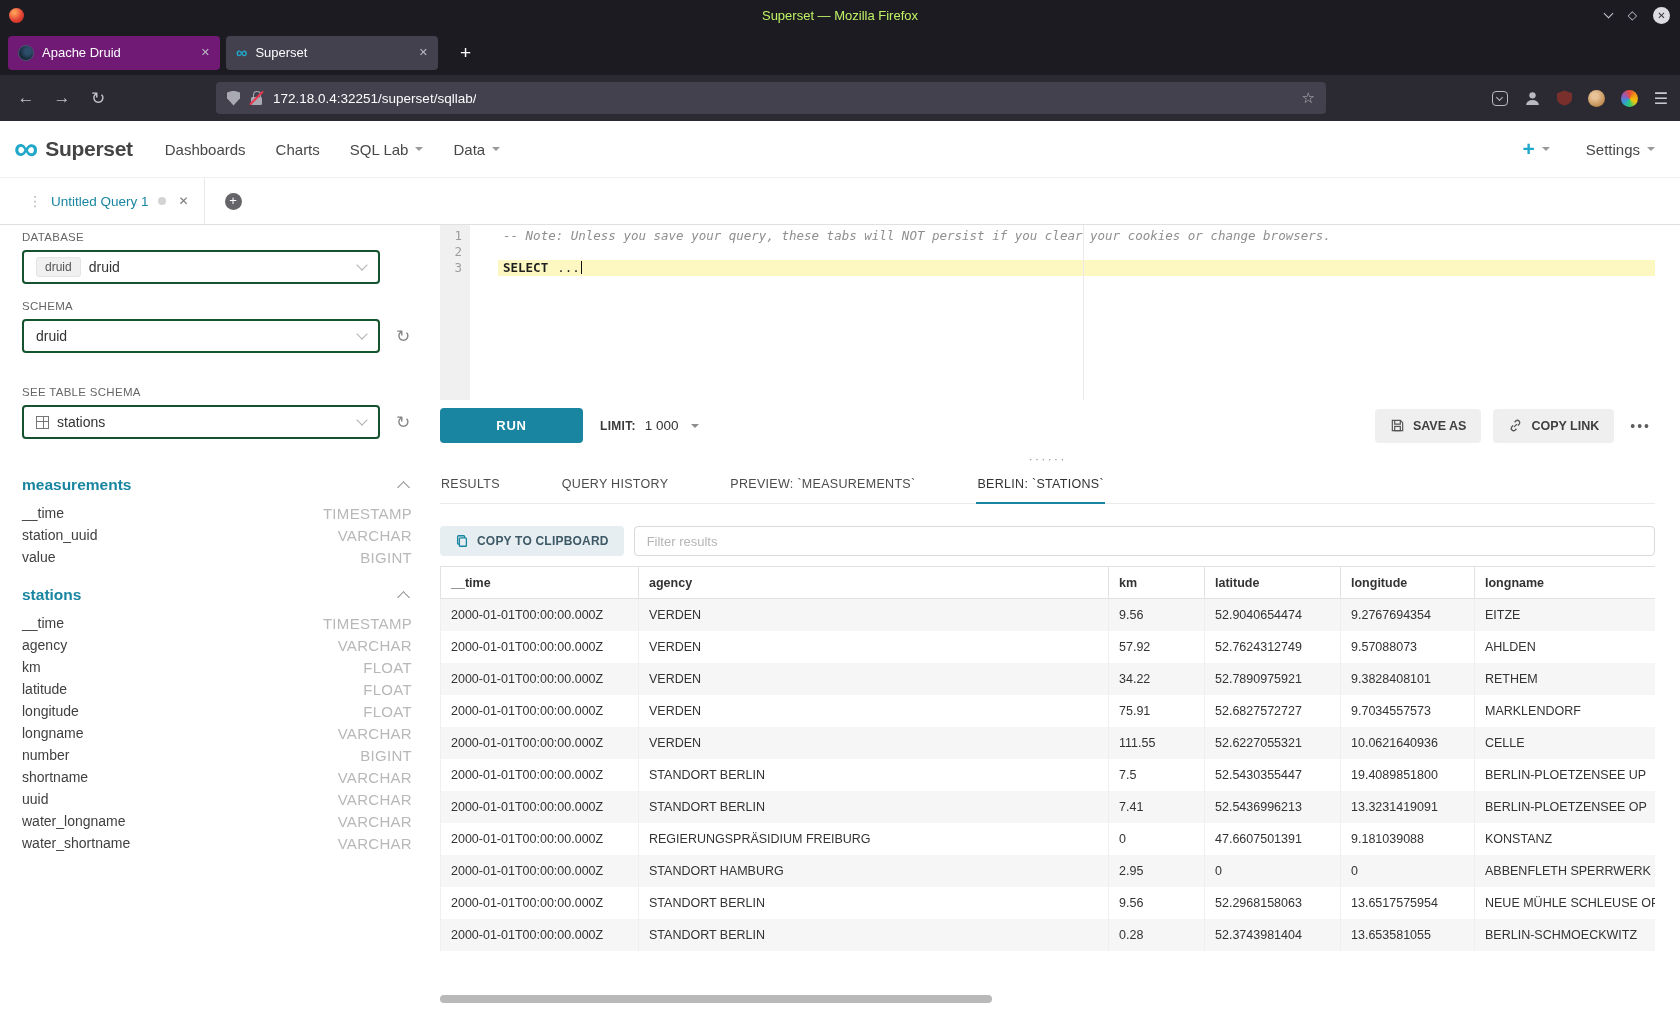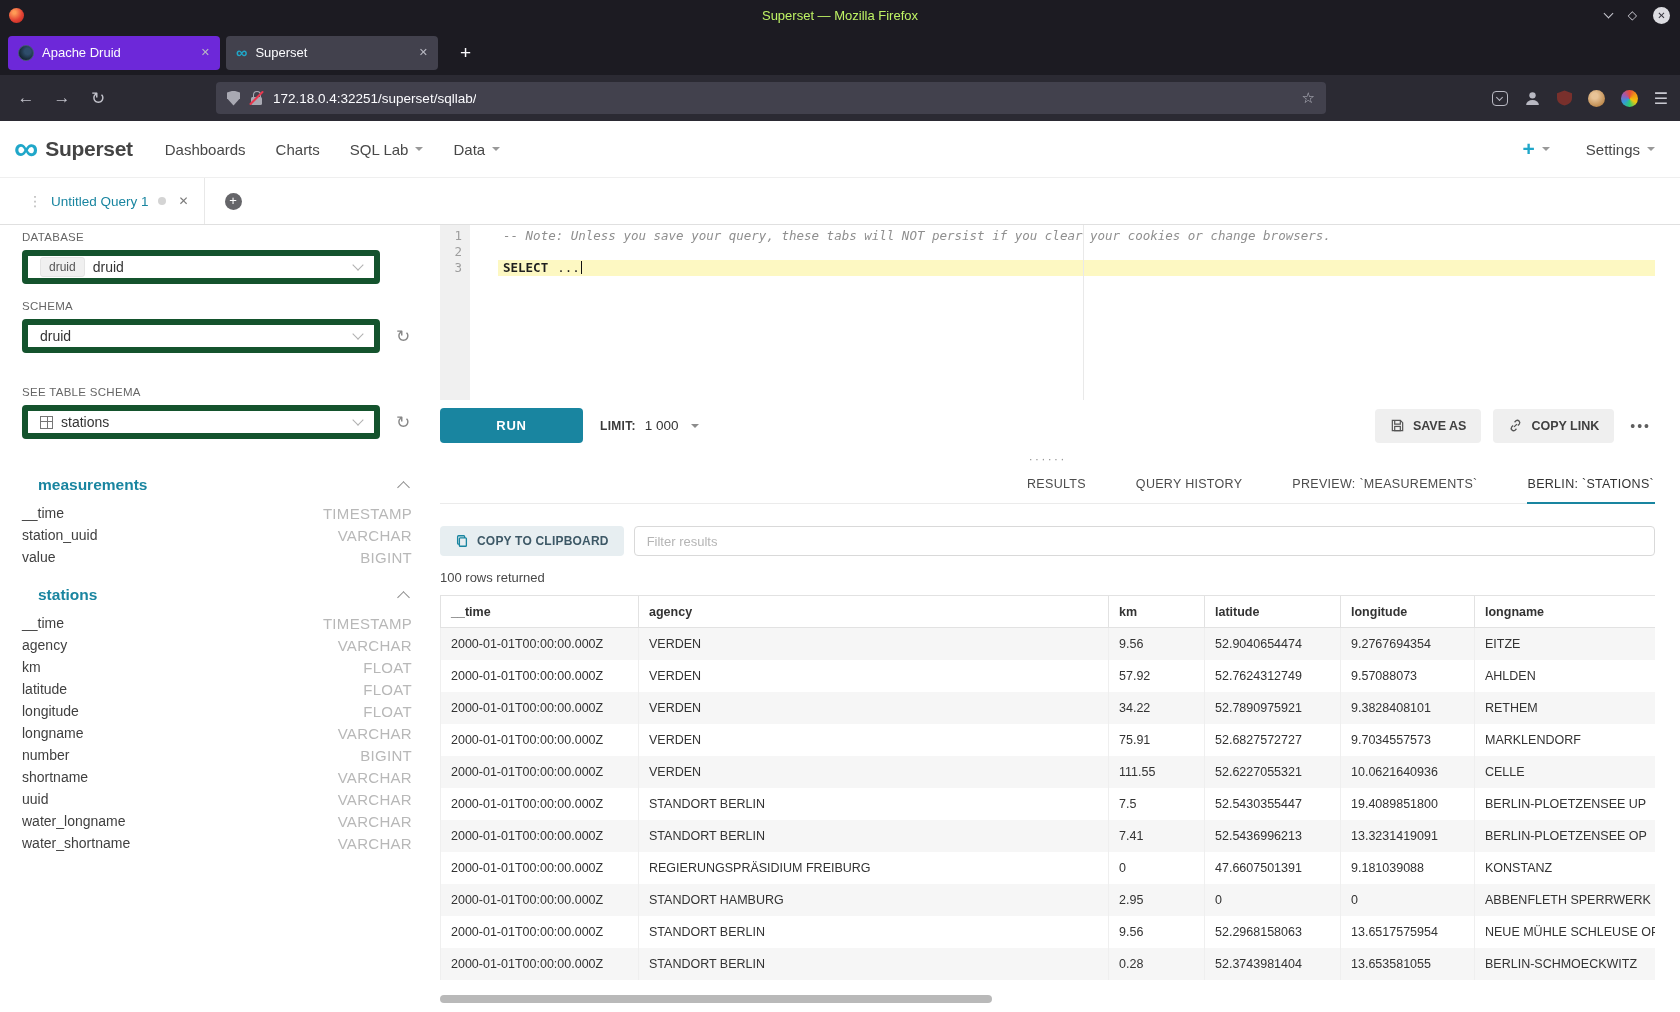--- a/index.html
+++ b/index.html
@@ -12,21 +12,21 @@
   .ff-dot { position:absolute; left:9px; top:8px; width:15px; height:15px; border-radius:50%;
             background:radial-gradient(circle at 35% 30%, #ff9a56 10%, #e34234 55%, #b3261e 100%); }
   .win-title { color:#bef264; font-size:13px; }
   .win-controls { position:absolute; right:10px; top:0; height:30px; display:flex; align-items:center; gap:16px; color:#c9c9d1; }
   .chev-css { display:inline-block; width:7px; height:7px; border-right:1.6px solid currentColor; border-bottom:1.6px solid currentColor; transform:rotate(45deg); margin-top:-3px; }
   .win-diamond { font-size:12px; }
   .win-close { width:17px; height:17px; border-radius:50%; background:#dcdce1; color:#33323c; font-size:10px; display:flex; align-items:center; justify-content:center; }
 
   .tabbar { height:45px; background:#1c1b22; display:flex; align-items:center; padding:0 8px; gap:6px; }
   .ftab { width:212px; height:34px; border-radius:4px; display:flex; align-items:center; gap:8px; padding:0 10px; color:#fbfbfe; font-size:13px; }
-  .ftab.inactive { background:#6d28d9; }
+  .ftab.inactive { background:#701a75; }
   .ftab.active { background:#42414d; }
   .ftab-label { white-space:nowrap; overflow:hidden; flex:1; }
   .ftab-close { color:#b9b9c3; font-size:11px; }
   .druid-fav { width:16px; height:16px; border-radius:50%; flex:none;
                background:radial-gradient(circle at 62% 38%, #2e4d6b 25%, #12222f 75%); border:1px solid #41586e; }
   .ss-fav { color:#20a7c9; font-size:16px; font-weight:bold; line-height:1; }
   .newtab { color:#fbfbfe; font-size:19px; margin-left:10px; padding:0 6px; }
 
   .urlrow { height:46px; background:#2b2a33; display:flex; align-items:center; padding:0 12px; }
   .navbtn { color:#c2c2cb; font-size:17px; width:28px; text-align:center; }
@@ -69,34 +69,34 @@
   .qdot { width:8px; height:8px; border-radius:50%; background:#d4d4d4; }
   .qclose { color:#7a7a7a; font-size:12px; margin-left:4px; }
   .qadd { align-self:center; margin-left:20px; width:17px; height:17px; border-radius:50%; background:#656569; color:#fff; font-size:13px; line-height:16px; text-align:center; }
 
   
   .main { display:flex; height:787px; }
   .sidebar { width:430px; flex:none; padding:6px 0 0 22px; }
   .sb-content { width:390px; }
   .sb-label { font-size:11.5px; color:#666; letter-spacing:0.3px; margin-bottom:7px; }
   .mt1 { margin-top:16px; } .mt2 { margin-top:33px; }
-  .select { width:358px; height:34px; border:6px solid #14532d; border-radius:4px; background:#fff;
+  .select { width:358px; height:34px; border:2px solid #14532d; border-radius:4px; background:#fff;
             display:flex; align-items:center; gap:8px; padding:0 12px; font-size:14px; color:#333; }
   .chev-down { display:inline-block; width:8px; height:8px; border-right:1.6px solid #b0b0b0; border-bottom:1.6px solid #b0b0b0; transform:rotate(45deg); margin-top:-4px; }
   .select .chev-down { margin-left:auto; }
   .badge { background:#f0f0f0; border:1px solid #e4e4e4; border-radius:3px; padding:2px 8px; font-size:12px; color:#555; }
   .sb-row { display:flex; align-items:center; gap:16px; }
   .refresh-ic { color:#878787; font-size:17px; }
   .grid-ic { width:13px; height:13px; border:1.4px solid #767676; flex:none;
              background-image:linear-gradient(#767676,#767676), linear-gradient(#767676,#767676);
              background-size:1px 100%, 100% 1px; background-position:6px 0, 0 4px; background-repeat:no-repeat; }
   #schema-tables { margin-top:35px; }
   .tbl-section + .tbl-section { margin-top:16px; }
   .tbl-head { display:flex; align-items:center; justify-content:space-between; height:22px; }
-  .tbl-name { color:#1985a0; font-size:15.5px; font-weight:bold;margin-left:16px; }
+  .tbl-name { color:#1985a0; font-size:15.5px; font-weight:bold; }
   .chev-up { display:inline-block; width:9px; height:9px; border-left:1.6px solid #8c8c8c; border-top:1.6px solid #8c8c8c; transform:rotate(45deg); margin-right:4px; margin-top:4px; }
   .tbl-cols { margin-top:6px; }
   .col-row { display:flex; align-items:center; justify-content:space-between; height:22px; }
   .col-name { font-size:14px; color:#3f3f3f; }
   .col-type { font-size:15px; color:#b8b8b8; letter-spacing:0.3px; }
 
   
   .rpane { flex:1; padding:0 25px 0 10px; position:relative; }
   .editor { height:175px; display:flex; background:#fff; position:relative; }
   .gutter { width:30px; background:#f0f0f0; color:#9d9d9d; font:12.5px/16px "DejaVu Sans Mono", monospace; text-align:right; padding:3px 8px 0 0; flex:none; }
@@ -114,21 +114,21 @@
   .limit { margin-left:17px; display:flex; align-items:center; }
   .limit-label { font-size:12px; font-weight:bold; color:#3a3a3a; letter-spacing:0.3px; }
   .limit-value { font-size:13.5px; color:#333; margin-left:9px; }
   .limit .caret { margin-left:12px; border-top-color:#8c8c8c; }
   .run-right { margin-left:auto; display:flex; align-items:center; gap:12px; }
   .sec-btn { height:34px; background:#efefef; border:none; border-radius:4px; padding:0 15px; display:flex; align-items:center; gap:8px; font-family:inherit; font-size:12.5px; font-weight:bold; color:#404040; }
   .more-btn { color:#5f5f5f; font-size:14px; letter-spacing:2px; padding:0 4px; }
 
   .splitter { height:20px; margin-top:5px; display:flex; align-items:center; justify-content:center; color:#9a9a9a; font-size:13px; letter-spacing:2px; }
 
-  .rtabs { display:flex; gap:48px; border-bottom:1px solid #ebebeb;justify-content:flex-end; }
+  .rtabs { display:flex; gap:60px; border-bottom:1px solid #ebebeb; }
   .rtab { padding:9px 1px 11px; font-size:12.5px; color:#4c4c4c; letter-spacing:0.3px; }
   .rtab.active { border-bottom:2px solid #1985a0; margin-bottom:-1px; color:#333; }
 
   .res-toolbar { display:flex; gap:10px; margin-top:22px; }
   .copy-btn { height:30px; background:#e7eef1; border:none; border-radius:4px; padding:0 15px; display:flex; align-items:center; gap:8px; font-family:inherit; font-size:12px; font-weight:bold; color:#3d5866; letter-spacing:0.2px; }
   .filter-input { flex:1; height:30px; border:1px solid #d9d9d9; border-radius:4px; padding:0 12px; font-family:inherit; font-size:13px; color:#333; outline:none; }
   .filter-input::placeholder { color:#b5b5b5; }
 
   .rows-returned { margin-top:14px; font-size:13px; color:#484848; }
 
@@ -396,21 +396,20 @@
       <button class="copy-btn">
         <svg width="14" height="14" viewBox="0 0 16 16" fill="none" stroke="#1985a0" stroke-width="1.5">
             <rect x="5" y="4.5" width="8" height="9.5" rx="1"></rect>
             <path d="M11 4.5 V3 a1 1 0 0 0 -1 -1 H4 a1 1 0 0 0 -1 1 V10.5 a1 1 0 0 0 1 1 h1"></path>
           </svg>
         <span>COPY TO CLIPBOARD</span>
       </button>
       <input class="filter-input" type="text" placeholder="Filter results" style="">
     </div>
 
-    <div class="rows-returned">100 rows returned</div>
 
     <div class="table-wrap">
       <table class="res-table">
         <colgroup>
           <col style="width:198px">
             <col style="width:470px">
             <col style="width:96px">
           <col style="width:136px">
             <col style="width:134px">
             <col style="width:181px">

